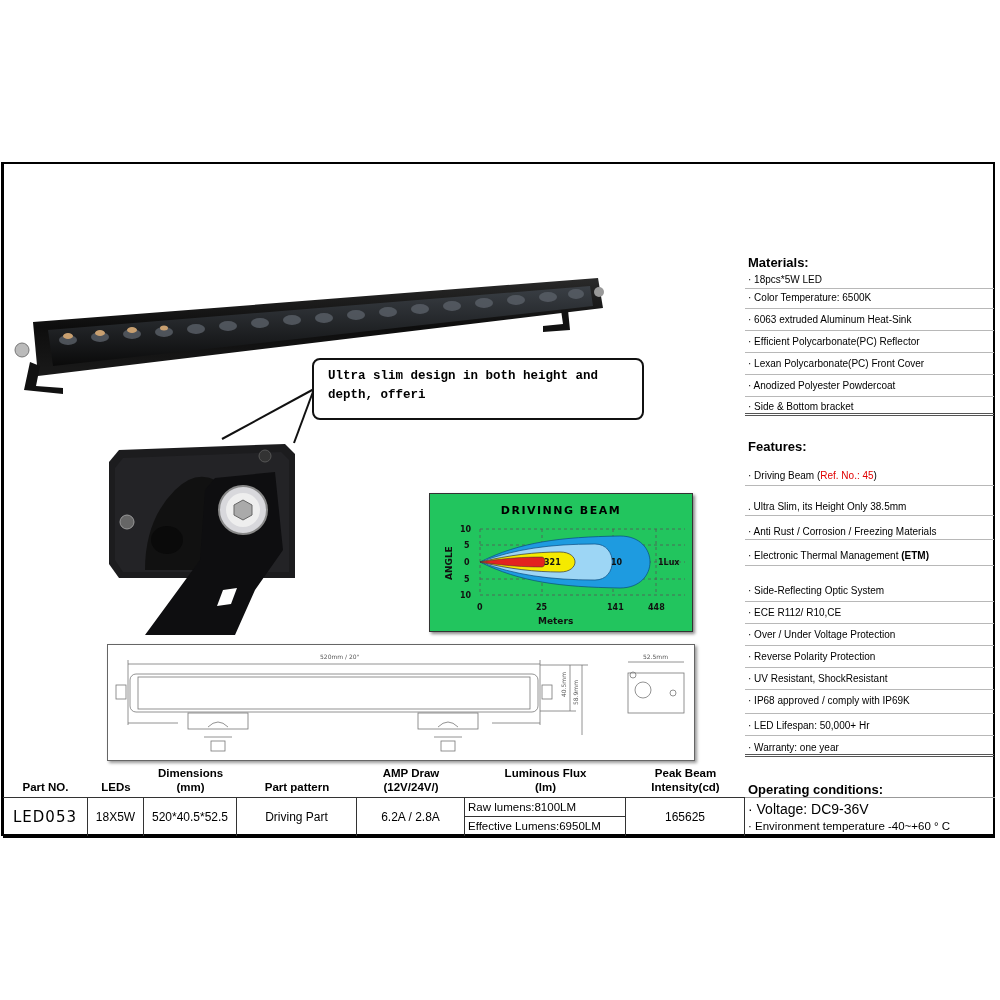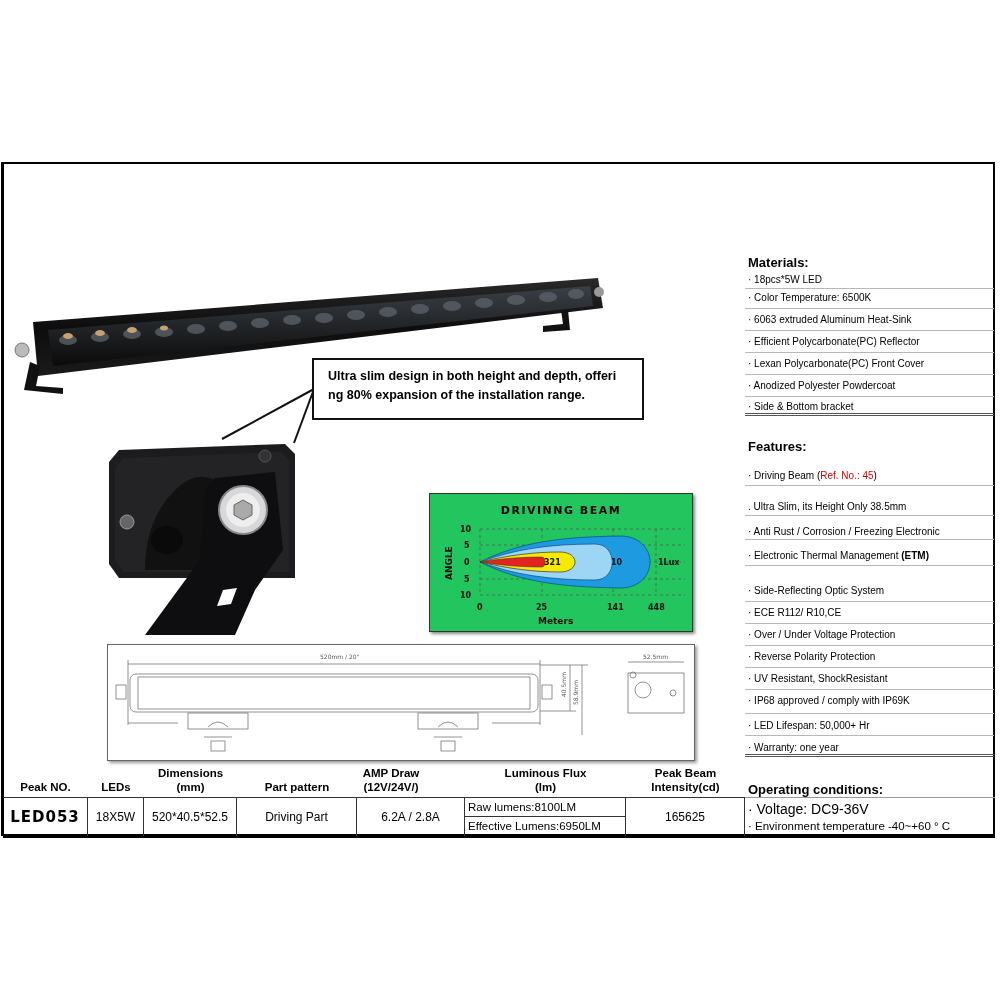--- a/index.html
+++ b/index.html
@@ -9,21 +9,21 @@
 
   
   .sec-title{position:absolute;left:748px;font-weight:bold;font-size:13px;}
   .rline{position:absolute;left:745px;width:249px;font-size:10px;line-height:14px;border-bottom:1px solid #b8b8b8;padding-left:3px;box-sizing:border-box;white-space:nowrap;}
   .rline.bold{font-weight:normal;}
   .rline.dbl{border-bottom:3px double #555;}
   .red{color:#e00000;margin-top:43px;}
   .b{font-weight:bold;}
 
   
-  #callout{left:312px;top:358px;width:332px;height:62px;border:2px solid #111;border-radius:0;box-sizing:border-box;background:#fff;font-weight:bold;font-size:12.5px;line-height:19px;padding:7px 10px 0 14px;}
+  #callout{left:312px;top:358px;width:332px;height:62px;border:2px solid #111;border-radius:8px;box-sizing:border-box;background:#fff;font-weight:bold;font-size:12.5px;line-height:19px;padding:7px 10px 0 14px;font-family:Liberation Mono, monospace;}
 
   
   #beam{left:429px;top:493px;width:262px;height:137px;border:1px solid #333;box-shadow:2px 2px 3px #888;background:#22c55e;}
 
   
   #drawing{left:107px;top:644px;width:586px;height:115px;border:1px solid #666;box-shadow:2px 2px 3px #999;background:#fff;}
 
   
   .th{position:absolute;top:766px;font-weight:bold;font-size:11.5px;line-height:14px;text-align:center;}
   .cell{position:absolute;top:798px;height:38px;display:flex;align-items:center;justify-content:center;font-size:12px;border-right:1px solid #333;box-sizing:border-box;}
@@ -81,21 +81,20 @@
   <circle cx="591" cy="22" r="5" fill="#999"></circle>
 </svg>
 
 <svg class="abs" style="left:210px;top:385px" width="110" height="60">
   <line x1="104" y1="4" x2="12" y2="54" stroke="#111" stroke-width="2"></line>
   <line x1="104" y1="4" x2="84" y2="58" stroke="#111" stroke-width="2"></line>
 </svg>
 
 <div id="callout" class="abs">
   <div>Ultra slim design in both height and depth, offeri</div>
-  <div>ng 80% expansion of the installation range.</div>
 </div>
 
 <svg class="abs" style="left:105px;top:440px" width="195" height="200">
   <path d="M14,10 L180,4 L190,14 L190,138 L14,138 L4,124 L4,22 Z" fill="#1c1c1e"></path>
   <path d="M18,18 L176,12 L184,20 L184,132 L18,132 L10,120 L10,28 Z" fill="#232326"></path>
   <path d="M70,50 Q90,30 110,40 L100,130 L40,130 Q40,80 70,50 Z" fill="#111"></path>
   <ellipse cx="62" cy="100" rx="16" ry="14" fill="#0a0a0a"></ellipse>
   <circle cx="22" cy="82" r="7" fill="#666" stroke="#999"></circle>
   <circle cx="160" cy="16" r="6" fill="#333" stroke="#555"></circle>
   <path d="M110,38 L170,32 L178,110 L150,150 L130,195 L40,195 L95,120 L100,50 Z" fill="#0e0e10"></path>
@@ -186,59 +185,59 @@
 <div class="rline" style="top:289px;height:20px;padding-top:2px">· Color Temperature: 6500K</div>
 <div class="rline" style="top:309px;height:22px;padding-top:4px">· 6063 extruded Aluminum Heat-Sink</div>
 <div class="rline" style="top:331px;height:22px;padding-top:4px">· Efficient Polycarbonate(PC) Reflector</div>
 <div class="rline" style="top:353px;height:22px;padding-top:4px">· Lexan Polycarbonate(PC) Front Cover</div>
 <div class="rline" style="top:375px;height:22px;padding-top:4px">· Anodized Polyester Powdercoat</div>
 <div class="rline dbl" style="top:397px;height:19px;padding-top:3px">· Side &amp; Bottom bracket</div>
 
 <div class="sec-title" style="top:439px">Features:</div>
 <div class="rline" style="top:456px;height:30px;padding-top:13px"><span>· Driving Beam (</span><span class="red">Ref. No.: 45</span><span>)</span></div>
 <div class="rline" style="top:486px;height:30px;padding-top:14px">. Ultra Slim, its Height Only 38.5mm</div>
-<div class="rline" style="top:516px;height:24px;padding-top:9px">· Anti Rust / Corrosion / Freezing Electronic</div>
+<div class="rline" style="top:516px;height:24px;padding-top:9px">· Anti Rust / Corrosion / Freezing Materials</div>
 <div class="rline" style="top:540px;height:26px;padding-top:9px"><span>· Electronic Thermal Management </span><span class="b">(ETM)</span></div>
 <div class="rline" style="top:566px;height:36px;padding-top:18px">· Side-Reflecting Optic System</div>
 <div class="rline" style="top:602px;height:22px;padding-top:4px">· ECE R112/ R10,CE</div>
 <div class="rline" style="top:624px;height:22px;padding-top:4px">· Over / Under Voltage Protection</div>
 <div class="rline" style="top:646px;height:22px;padding-top:4px">· Reverse Polarity Protection</div>
 <div class="rline" style="top:668px;height:22px;padding-top:4px">· UV Resistant, ShockResistant</div>
 <div class="rline bold" style="top:690px;height:24px;padding-top:4px">· IP68 approved / comply with IP69K</div>
 <div class="rline" style="top:714px;height:22px;padding-top:5px">· LED Lifespan: 50,000+ Hr</div>
 <div class="rline dbl" style="top:736px;height:21px;padding-top:5px">· Warranty: one year</div>
 
 <div class="sec-title" style="top:782px">Operating conditions:</div>
 <div class="abs" style="left:745px;top:797px;width:250px;height:0;border-top:1px solid #999"></div>
 <div class="abs" style="left:748px;top:801px;font-size:14px">· Voltage: DC9-36V</div>
 <div class="abs" style="left:748px;top:820px;font-size:11.5px">· Environment temperature -40~+60 ° C</div>
 
-<div class="th" style="left:3px;width:85px;top:780px">Peak NO.</div>
+<div class="th" style="left:3px;width:85px;top:780px">Part NO.</div>
 <div class="th" style="left:88px;width:56px;top:780px">LEDs</div>
 <div class="th" style="left:144px;width:93px">
     <div>Dimensions</div>
     <div>(mm)</div>
   </div>
 <div class="th" style="left:237px;width:120px;top:780px">Part pattern</div>
-<div class="th" style="left:337px;width:108px">
+<div class="th" style="left:357px;width:108px">
     <div>AMP Draw</div>
     <div>(12V/24V/)</div>
   </div>
 <div class="th" style="left:465px;width:161px">
     <div>Luminous Flux</div>
     <div>(lm)</div>
   </div>
 <div class="th" style="left:626px;width:119px">
     <div>Peak Beam</div>
     <div>Intensity(cd)</div>
   </div>
 
 <div id="tbl-topline" class="abs"></div>
 
-<div class="cell" style="left:3px;width:85px;font-weight:bold;font-size:15px;letter-spacing:1px;font-family:'DejaVu Sans',sans-serif">LED053</div>
+<div class="cell" style="left:3px;width:85px;font-weight:normal;font-size:15px;letter-spacing:1px;font-family:'DejaVu Sans',sans-serif">LED053</div>
 <div class="cell" style="left:88px;width:56px">18X5W</div>
 <div class="cell" style="left:144px;width:93px">520*40.5*52.5</div>
 <div class="cell" style="left:237px;width:120px">Driving Part</div>
 <div class="cell" style="left:357px;width:108px">6.2A / 2.8A</div>
 <div class="subcell" style="top:798px;border-bottom:1px solid #333">Raw lumens:8100LM</div>
 <div class="subcell" style="top:817px">Effective Lumens:6950LM</div>
 <div class="cell" style="left:626px;width:119px">165625</div>
 
 <div id="tbl-botline" class="abs"></div>
 

